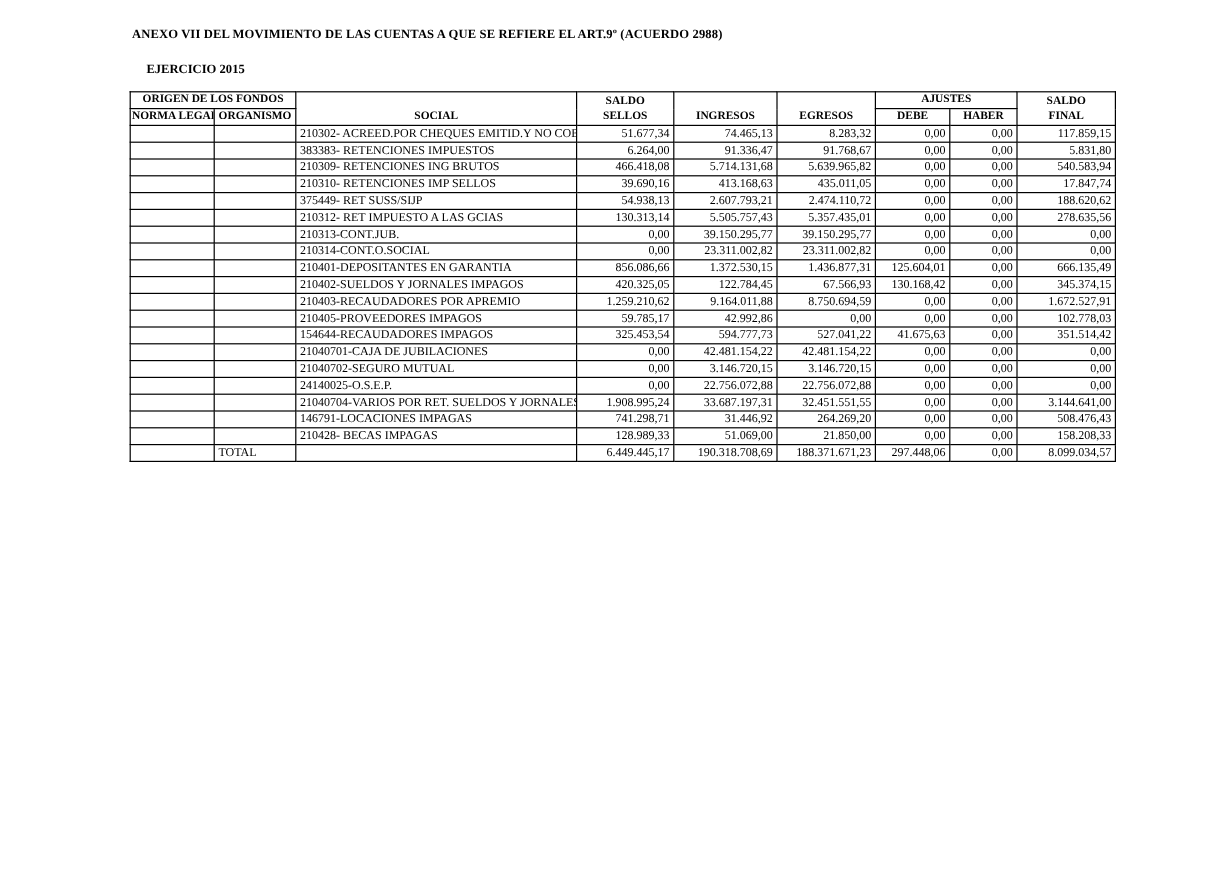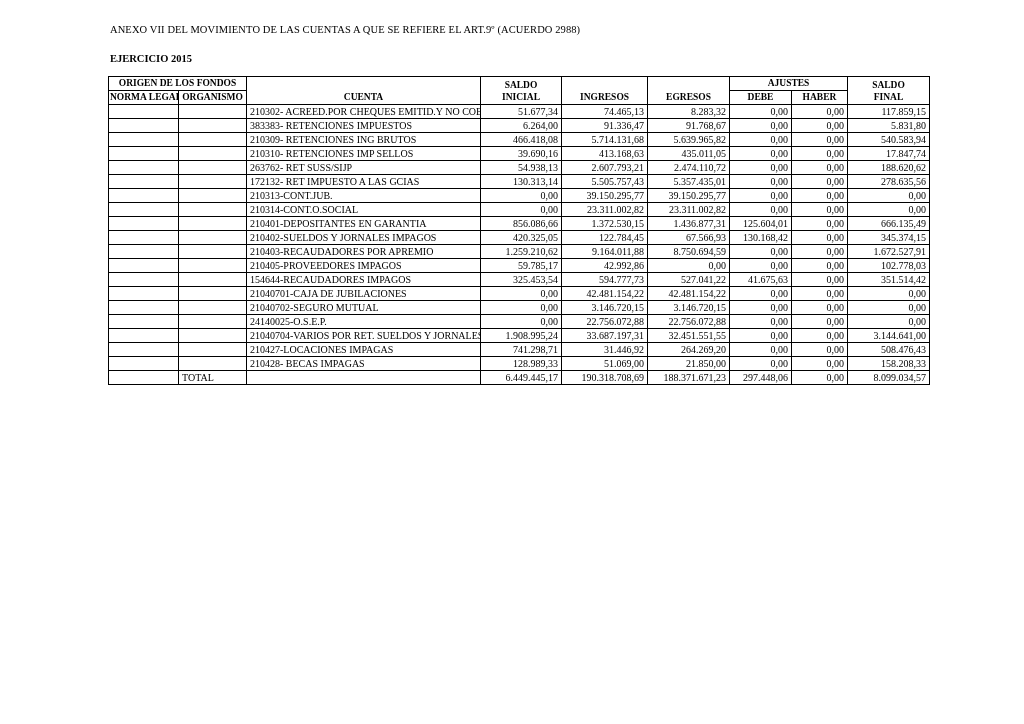--- a/index.html
+++ b/index.html
@@ -12,27 +12,27 @@
     height: 724px;
     position: relative;
     font-family: "Liberation Serif", serif;
     color: #000;
   }
   .doc-title {
     position: absolute;
     left: 110px;
     top: 24px;
     font-size: 10.5px;
-    font-weight: normal;
+    font-weight: bold;
     letter-spacing: 0.1px;
     white-space: nowrap;
   }
   .doc-subtitle {
     position: absolute;
-    left: 110px;
+    left: 122px;
     top: 53px;
     font-size: 10.5px;
     font-weight: bold;
     white-space: nowrap;
     text-align: center;
   }
   table.acct {
     position: absolute;
     left: 108px;
     top: 76px;
@@ -82,24 +82,24 @@
     <col style="width:81px">
     <col style="width:86px">
     <col style="width:82px">
     <col style="width:62px">
     <col style="width:56px">
     <col style="width:82px">
   </colgroup>
   <thead>
     <tr>
       <th colspan="2">ORIGEN DE LOS FONDOS</th>
-      <th rowspan="2" class="valign-bottom">CUENTA</th>
+      <th rowspan="2" class="valign-bottom">SOCIAL</th>
       <th rowspan="2" class="twoline">
         <span>SALDO</span>
-        <span>INICIAL</span>
+        <span>SELLOS</span>
       </th>
       <th rowspan="2" class="valign-bottom">INGRESOS</th>
       <th rowspan="2" class="valign-bottom">EGRESOS</th>
       <th colspan="2">AJUSTES</th>
       <th rowspan="2" class="twoline">
         <span>SALDO</span>
         <span>FINAL</span>
       </th>
     </tr>
     <tr>
@@ -150,32 +150,32 @@
         <td class="num">39.690,16</td>
         <td class="num">413.168,63</td>
         <td class="num">435.011,05</td>
         <td class="num">0,00</td>
         <td class="num">0,00</td>
         <td class="num">17.847,74</td>
       </tr>
       <tr>
         <td></td>
         <td></td>
-        <td class="c-cuenta">263762- RET SUSS/SIJP</td>
+        <td class="c-cuenta">375449- RET SUSS/SIJP</td>
         <td class="num">54.938,13</td>
         <td class="num">2.607.793,21</td>
         <td class="num">2.474.110,72</td>
         <td class="num">0,00</td>
         <td class="num">0,00</td>
         <td class="num">188.620,62</td>
       </tr>
       <tr>
         <td></td>
         <td></td>
-        <td class="c-cuenta">172132- RET IMPUESTO A LAS GCIAS</td>
+        <td class="c-cuenta">210312- RET IMPUESTO A LAS GCIAS</td>
         <td class="num">130.313,14</td>
         <td class="num">5.505.757,43</td>
         <td class="num">5.357.435,01</td>
         <td class="num">0,00</td>
         <td class="num">0,00</td>
         <td class="num">278.635,56</td>
       </tr>
       <tr>
         <td></td>
         <td></td>
@@ -293,21 +293,21 @@
         <td class="num">1.908.995,24</td>
         <td class="num">33.687.197,31</td>
         <td class="num">32.451.551,55</td>
         <td class="num">0,00</td>
         <td class="num">0,00</td>
         <td class="num">3.144.641,00</td>
       </tr>
       <tr>
         <td></td>
         <td></td>
-        <td class="c-cuenta">210427-LOCACIONES IMPAGAS</td>
+        <td class="c-cuenta">146791-LOCACIONES IMPAGAS</td>
         <td class="num">741.298,71</td>
         <td class="num">31.446,92</td>
         <td class="num">264.269,20</td>
         <td class="num">0,00</td>
         <td class="num">0,00</td>
         <td class="num">508.476,43</td>
       </tr>
       <tr>
         <td></td>
         <td></td>

